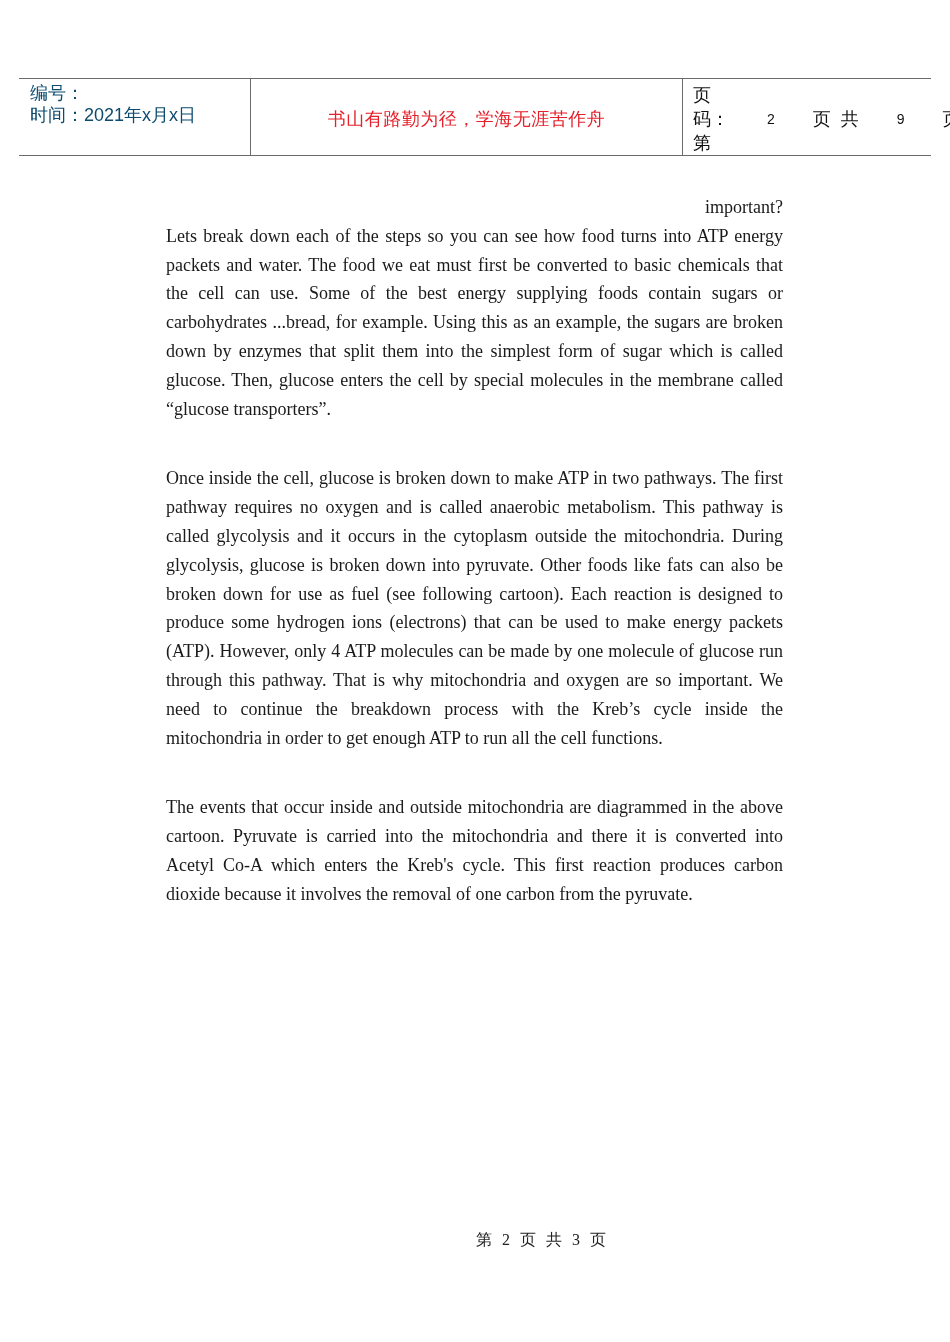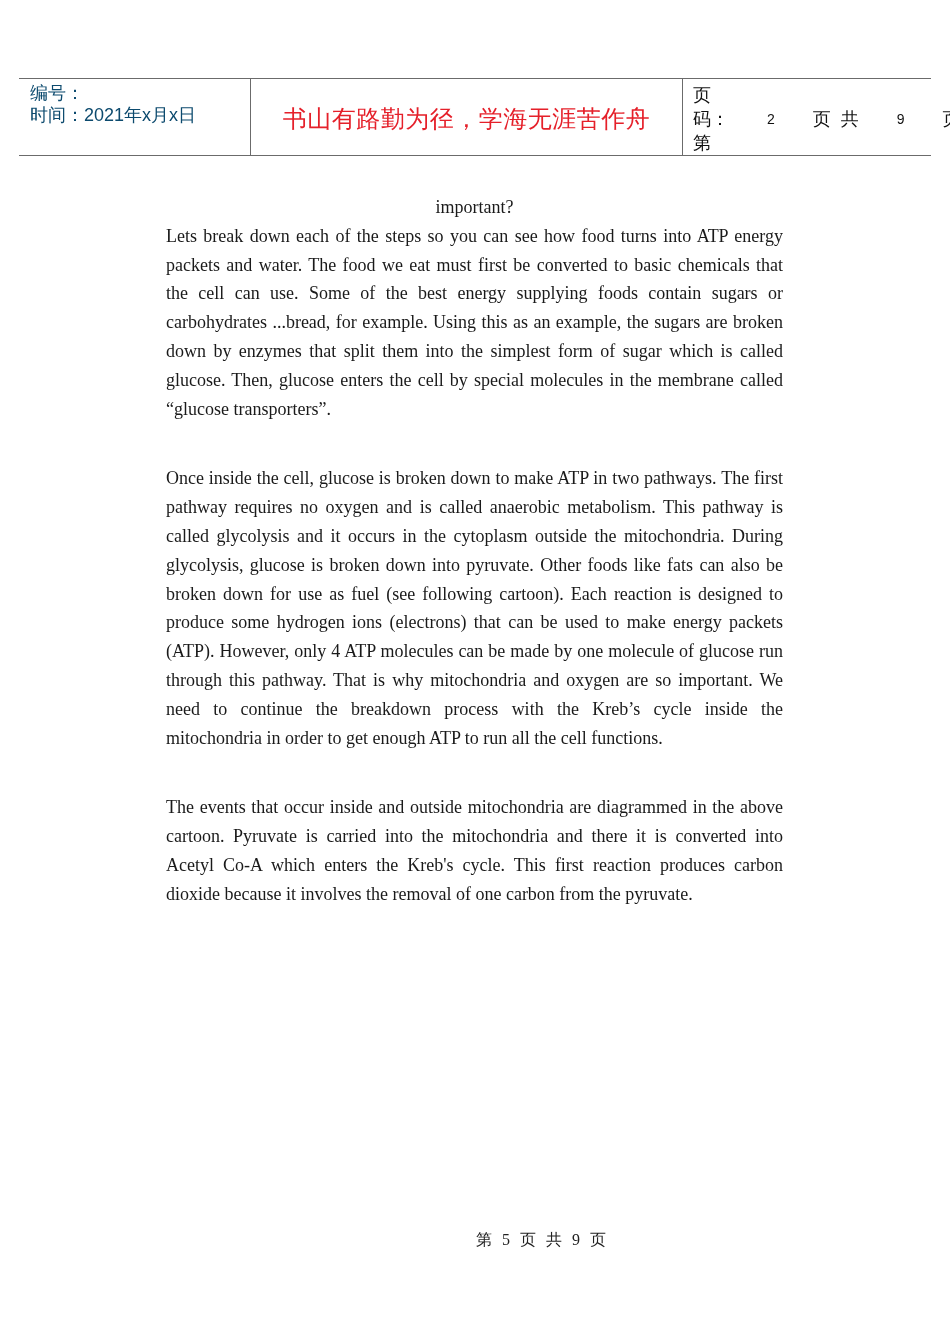--- a/index.html
+++ b/index.html
@@ -5,21 +5,21 @@
     html, body { margin: 0; padding: 0; background: #ffffff; }
     body { width: 950px; height: 1342px; position: relative; overflow: hidden; }
     .header {
       position: absolute; left: 19px; top: 78px; width: 912px; height: 78px;
       border-top: 1.5px solid #6b6b6b; border-bottom: 1.5px solid #6b6b6b;
       box-sizing: border-box;
       font-family: "Liberation Sans", "DejaVu Sans", sans-serif;
     }
     .hcell { position: absolute; top: 0; height: 100%; box-sizing: border-box; }
     .hcell.left { left: 0; width: 232px; border-right: 1.5px solid #6b6b6b; padding: 3px 0 0 11px; font-size: 18px; line-height: 22px; color: #0c4a6e; }
-    .hcell.mid { left: 232px; width: 432px; border-right: 1.5px solid #6b6b6b; display: flex; align-items: center; justify-content: center; color: #e5202a; font-size: 24px; letter-spacing: 0.5px; padding-top: 4px; }
+    .hcell.mid { left: 232px; width: 432px; border-right: 1.5px solid #6b6b6b; display: flex; align-items: center; justify-content: center; color: #e5202a; font-size: 18px; letter-spacing: 0.5px; padding-top: 4px; }
     .hcell.right { left: 664px; width: 248px; display: flex; align-items: center; padding-left: 10px; padding-top: 4px; font-size: 18px; color: #111; gap: 36px; }
     .hcell.right .n { font-size: 14px; margin: 0 2px; }
     .content {
       position: absolute; left: 166px; top: 193px; width: 617px;
       font-family: "Liberation Serif", "DejaVu Serif", serif;
       font-size: 18px; line-height: 28.8px; color: #1a1a1a;
     }
     .content p { margin: 0; text-align: justify; }
     .content p.gap { margin-top: 41px; }
     .footer {
@@ -42,21 +42,21 @@
   <div class="hcell right">
     <span>页码：第</span>
     <span class="n">2</span>
     <span style="white-space:pre">页  共</span>
     <span class="n">9</span>
     <span>页</span>
   </div>
 </div>
 
 <div class="content">
-  <p style="text-align:center">important?</p>
+  <p style="text-align:right">important?</p>
   <p>Lets break down each of the steps so you can see how food turns into ATP energy packets and water.  The food we eat must first be converted to basic chemicals that the cell can use. Some of the best energy supplying foods contain sugars or carbohydrates ...bread, for example.  Using this as an example, the sugars are broken down by enzymes that split them into the simplest form of sugar which is called glucose.  Then, glucose enters the cell by special molecules in the membrane called “glucose transporters”.</p>
   <p class="gap">Once inside the cell, glucose is broken down to make ATP in two pathways. The first pathway requires no oxygen and is called anaerobic metabolism.  This pathway is called glycolysis and it occurs in the cytoplasm outside the mitochondria.  During glycolysis, glucose is broken down into pyruvate. Other foods like fats can also be broken down for use as fuel (see following cartoon). Each reaction is designed to produce some hydrogen ions (electrons) that can be used to make energy packets (ATP).  However, only 4 ATP molecules can be made by one molecule of glucose run through this pathway.  That is why mitochondria and oxygen are so important.  We need to continue the breakdown process with the Kreb’s cycle inside the mitochondria  in order to get enough ATP to run all the cell functions.</p>
   <p class="gap">The events that occur inside and outside mitochondria are diagrammed in the above cartoon. Pyruvate is carried into the mitochondria and there it is converted into Acetyl Co-A which enters the Kreb's cycle.  This first reaction produces carbon dioxide because it involves the removal of one carbon from the pyruvate.</p>
 </div>
 
 <div class="footer">
-  <span>第 5 页 共 9 页</span>
+  <span>第 2 页 共 3 页</span>
 </div>
 
 </body></html>

